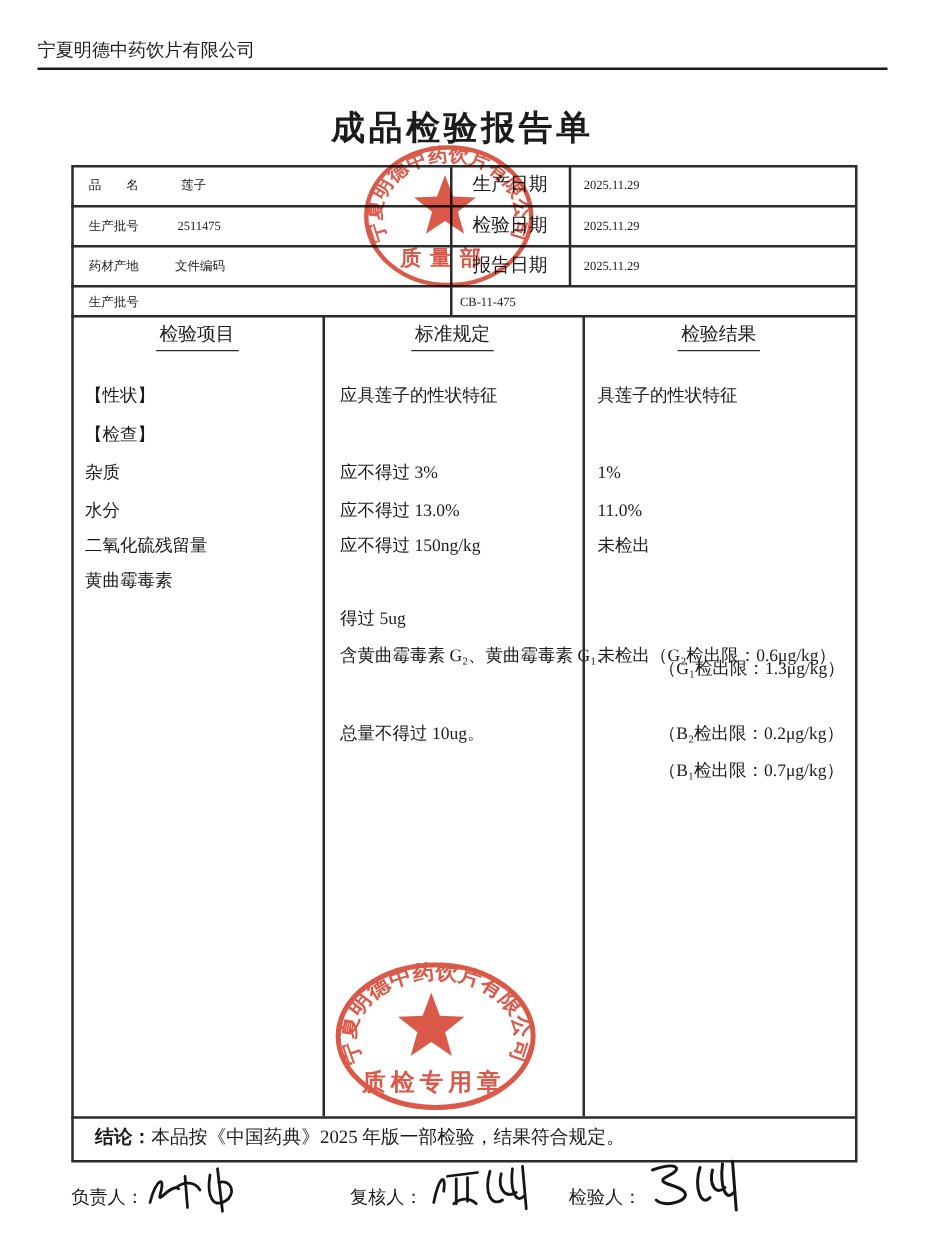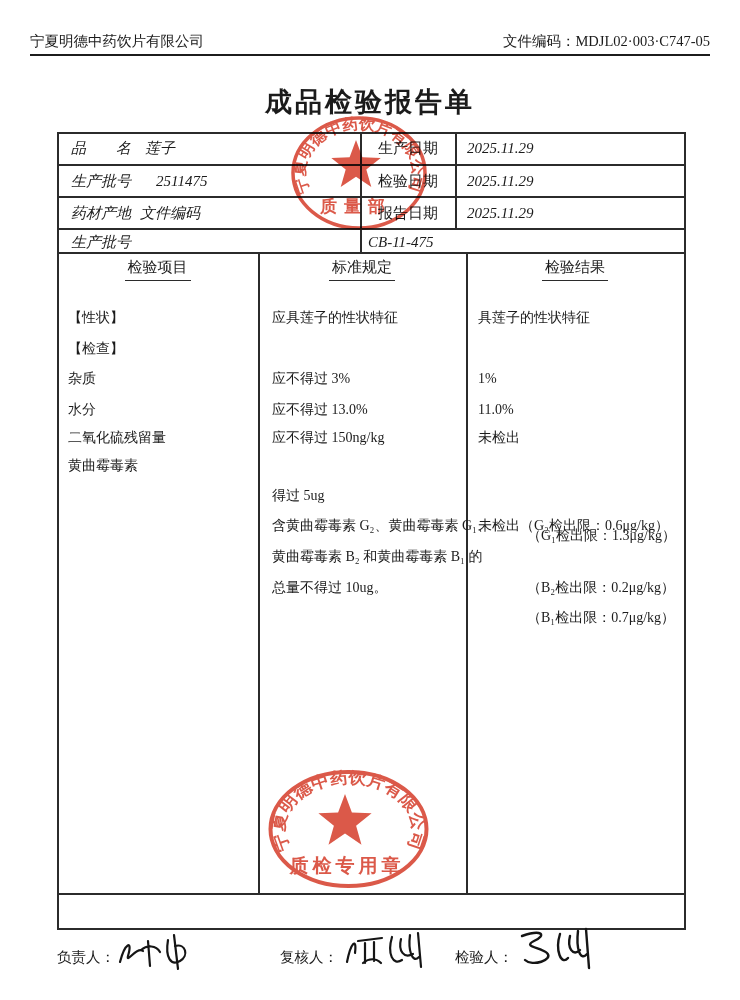--- a/index.html
+++ b/index.html
@@ -1,21 +1,21 @@
 <!DOCTYPE html>
 <html><head>
 <meta charset="utf-8">
 <style>
   html,body{margin:0;padding:0;background:#ffffff;}
   .page{
     position:relative;width:740px;height:1000px;background:#ffffff;overflow:hidden;
     font-family:"Liberation Serif","DejaVu Serif",serif;color:#1b1b1b;
   }
   .t{position:absolute;font-size:14px;line-height:19px;white-space:nowrap;}
-  .f15{font-size:15px;font-style:italic;}
+  .f15{font-size:10px;}
   
   .hdr-left{left:30px;top:32px;font-size:14.5px;}
   .hdr-right{right:30px;top:32px;font-size:14.5px;}
   .hdr-rule{position:absolute;left:30px;right:30px;top:54px;border-top:2.5px solid #1c1c1c;}
   .title{position:absolute;left:0;top:84px;width:100%;text-align:center;
          font-size:27px;font-weight:bold;letter-spacing:3px;}
   
   .line{position:absolute;background:#2b2b2b;}
   .outer{position:absolute;left:57px;top:132px;width:625px;height:794px;border:2px solid #2b2b2b;}
   
@@ -29,42 +29,39 @@
   .concl{position:absolute;left:76px;top:900px;font-size:15px;}
   .sig-label{position:absolute;top:948px;font-size:14.5px;}
   .sigsvg{position:absolute;}
 </style>
 </head>
 <body>
 
 <div class="page">
 
   <div class="t hdr-left">宁夏明德中药饮片有限公司</div>
-  <div class="t hdr-right">
-    <span>文件编码：</span><span>MDJL02·003·C747-05</span>
-  </div>
   <div class="hdr-rule"></div>
 
   <div class="title">成品检验报告单</div>
 
   <div class="outer"></div>
   <div class="line" style="left:57px;top:164px;width:627px;height:1.5px"></div>
   <div class="line" style="left:57px;top:196px;width:627px;height:1.5px"></div>
   <div class="line" style="left:57px;top:228px;width:627px;height:1.5px"></div>
   <div class="line" style="left:57px;top:252px;width:627px;height:1.5px"></div>
   <div class="line" style="left:57px;top:893px;width:627px;height:1.5px"></div>
   <div class="line" style="left:360px;top:132px;width:1.5px;height:120px"></div>
   <div class="line" style="left:455px;top:132px;width:1.5px;height:96px"></div>
   <div class="line" style="left:258px;top:252px;width:1.5px;height:641px"></div>
   <div class="line" style="left:466px;top:252px;width:1.5px;height:641px"></div>
 
   <div class="t f15" style="left:71px;top:139px">品　　名</div>
   <div class="t f15" style="left:145px;top:139px">莲子</div>
   <div class="t f15" style="left:71px;top:172px">生产批号</div>
-  <div class="t f15" style="left:156px;top:172px">2511475</div>
+  <div class="t f15" style="left:142px;top:172px">2511475</div>
   <div class="t f15" style="left:71px;top:204px">药材产地</div>
   <div class="t f15" style="left:140px;top:204px">文件编码</div>
   <div class="t f15" style="left:71px;top:233px">生产批号</div>
   <div class="t f15" style="left:368px;top:233px">CB-11-475</div>
 
   <div class="t datecell" style="top:139px">生产日期</div>
   <div class="t f15" style="left:467px;top:139px">2025.11.29</div>
   <div class="t datecell" style="top:172px">检验日期</div>
   <div class="t f15" style="left:467px;top:172px">2025.11.29</div>
   <div class="t datecell" style="top:204px">报告日期</div>
@@ -80,21 +77,20 @@
   <div class="t" style="left:68px;top:400px">水分</div>
   <div class="t" style="left:68px;top:428px">二氧化硫残留量</div>
   <div class="t" style="left:68px;top:456px">黄曲霉毒素</div>
 
   <div class="t" style="left:272px;top:308px">应具莲子的性状特征</div>
   <div class="t" style="left:272px;top:369px">应不得过 3%</div>
   <div class="t" style="left:272px;top:400px">应不得过 13.0%</div>
   <div class="t" style="left:272px;top:428px">应不得过 150ng/kg</div>
   <div class="t" style="left:272px;top:486px">得过 5ug</div>
   <div class="t" style="left:272px;top:516px">含黄曲霉毒素 G₂、黄曲霉毒素 G₁、</div>
-  <div class="t" style="left:272px;top:547px">黄曲霉毒素 B₂ 和黄曲霉毒素 B₁ 的</div>
   <div class="t" style="left:272px;top:578px">总量不得过 10ug。</div>
 
   <div class="t" style="left:478px;top:308px">具莲子的性状特征</div>
   <div class="t" style="left:478px;top:369px">1%</div>
   <div class="t" style="left:478px;top:400px">11.0%</div>
   <div class="t" style="left:478px;top:428px">未检出</div>
   <div class="t" style="left:478px;top:516px">未检出（G₂检出限：0.6μg/kg）</div>
   <div class="t" style="left:527px;top:526px">（G₁检出限：1.3μg/kg）</div>
   <div class="t" style="left:527px;top:578px">（B₂检出限：0.2μg/kg）</div>
   <div class="t" style="left:527px;top:608px">（B₁检出限：0.7μg/kg）</div>
@@ -120,20 +116,23 @@
       </defs>
       <ellipse cx="81.5" cy="63" rx="78" ry="57" fill="none" stroke-width="4" stroke="#d6402e"></ellipse>
       <text class="stamp-text" font-size="16" fill="#d6402e">
         <textPath href="#arcBottom" startOffset="0" textLength="214" lengthAdjust="spacingAndGlyphs">宁夏明德中药饮片有限公司</textPath>
       </text>
       <polygon points="0,-28 6.9,-9.5 26.6,-8.7 11.1,3.7 16.5,22.7 0,11.6 -16.5,22.7 -11.1,3.7 -26.6,-8.7 -6.9,-9.5" transform="translate(78,56)" fill="#d6402e"></polygon>
       <text x="80" y="106" text-anchor="middle" class="stamp-text" font-size="19" letter-spacing="4" fill="#d6402e">质检专用章</text>
     </svg>
   </div>
 
+  <div class="concl">
+    <b>结论：</b><span>本品按《中国药典》2025 年版一部检验，结果符合规定。</span>
+  </div>
 
   <div class="sig-label" style="left:57px">负责人：</div>
   <div class="sigsvg" style="left:112px;top:928px">
     <svg width="90" height="50" viewBox="0 0 90 50" fill="none" stroke="#151515" stroke-width="2.2" stroke-linecap="round">
       <path d="M8,34 C13,15 21,11 16,28 C14,36 25,18 31,23"></path>
       <path d="M36,13 L38,38 M29,22 C35,17 44,17 48,24"></path>
       <path d="M56,12 C53,30 59,38 68,33 C77,28 74,15 63,18"></path>
       <path d="M62,7 L66,41"></path>
     </svg>
   </div>

